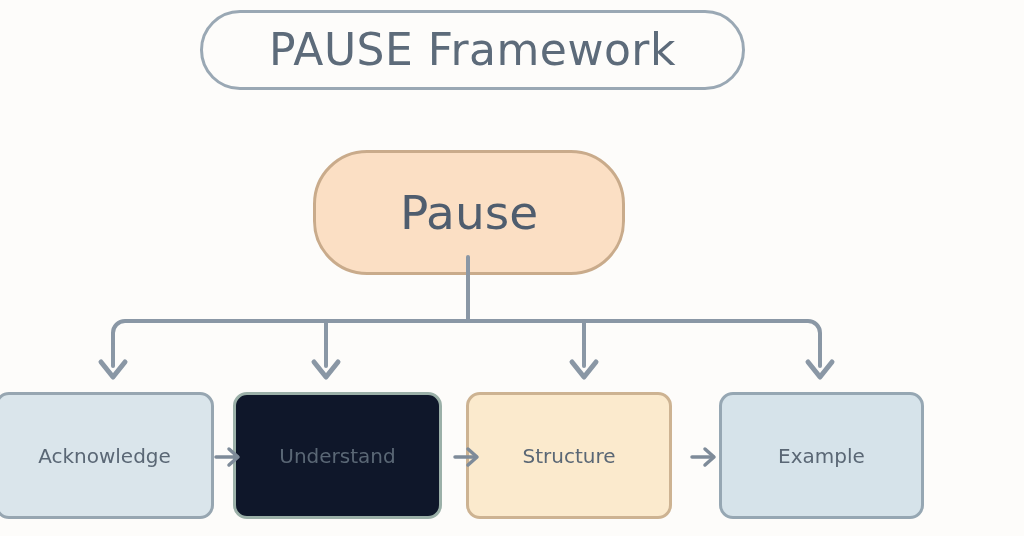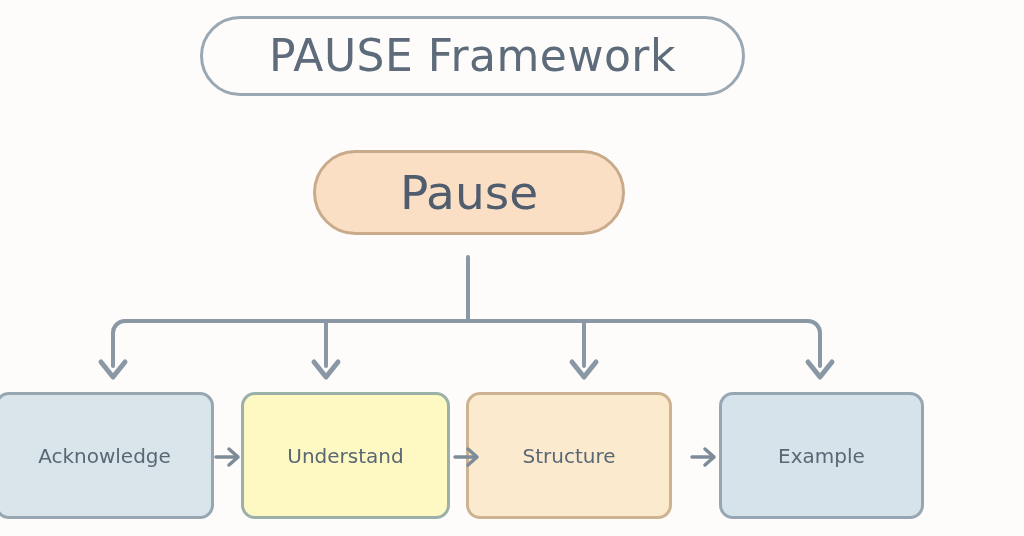--- a/index.html
+++ b/index.html
@@ -13,21 +13,21 @@
     height: 536px;
     background: #fdfcfa;
     overflow: hidden;
     font-family: "DejaVu Sans", sans-serif;
   }
 
   
   #title-pill {
     position: absolute;
     left: 200px;
-    top: 16px;
+    top: 10px;
     width: 545px;
     height: 80px;
     box-sizing: border-box;
     border: 3px solid #9aa8b4;
     border-radius: 40px;
     background: #fdfcfa;
     display: flex;
     align-items: center;
     justify-content: center;
   }
@@ -38,21 +38,21 @@
     line-height: 1;
     white-space: nowrap;
   }
 
   
   #root-node {
     position: absolute;
     left: 313px;
     top: 150px;
     width: 312px;
-    height: 85px;
+    height: 125px;
     box-sizing: border-box;
     background: #fbdfc4;
     border: 3px solid #c9ab8b;
     border-radius: 54px;
     display: flex;
     align-items: center;
     justify-content: center;
   }
   #root-label {
     font-size: 47px;
@@ -131,21 +131,21 @@
       <path d="M314,362 L326,377 L338,362"></path>
       <path d="M572,362 L584,377 L596,362"></path>
       <path d="M808,362 L820,377 L832,362"></path>
     </g>
   </svg>
 
   <div class="leaf-box" style="left:-5px; width:219px; background:#dae5eb; border-color:#97a6b1;">
     <span class="leaf-label">Acknowledge</span>
   </div>
 
-  <div class="leaf-box" style="left:241px; width:209px; background:#fef9c3; border-color:#9bb0a8;">
+  <div class="leaf-box" style="left:233px; width:209px; background:#0f172a; border-color:#9bb0a8;">
     <span class="leaf-label">Understand</span>
   </div>
 
   <div class="leaf-box" style="left:466px; width:206px; background:#fbeacd; border-color:#cdb392;">
     <span class="leaf-label">Structure</span>
   </div>
 
   <div class="leaf-box" style="left:719px; width:205px; background:#d6e3ea; border-color:#96a7b3;text-align:right;">
     <span class="leaf-label">Example</span>
   </div>

